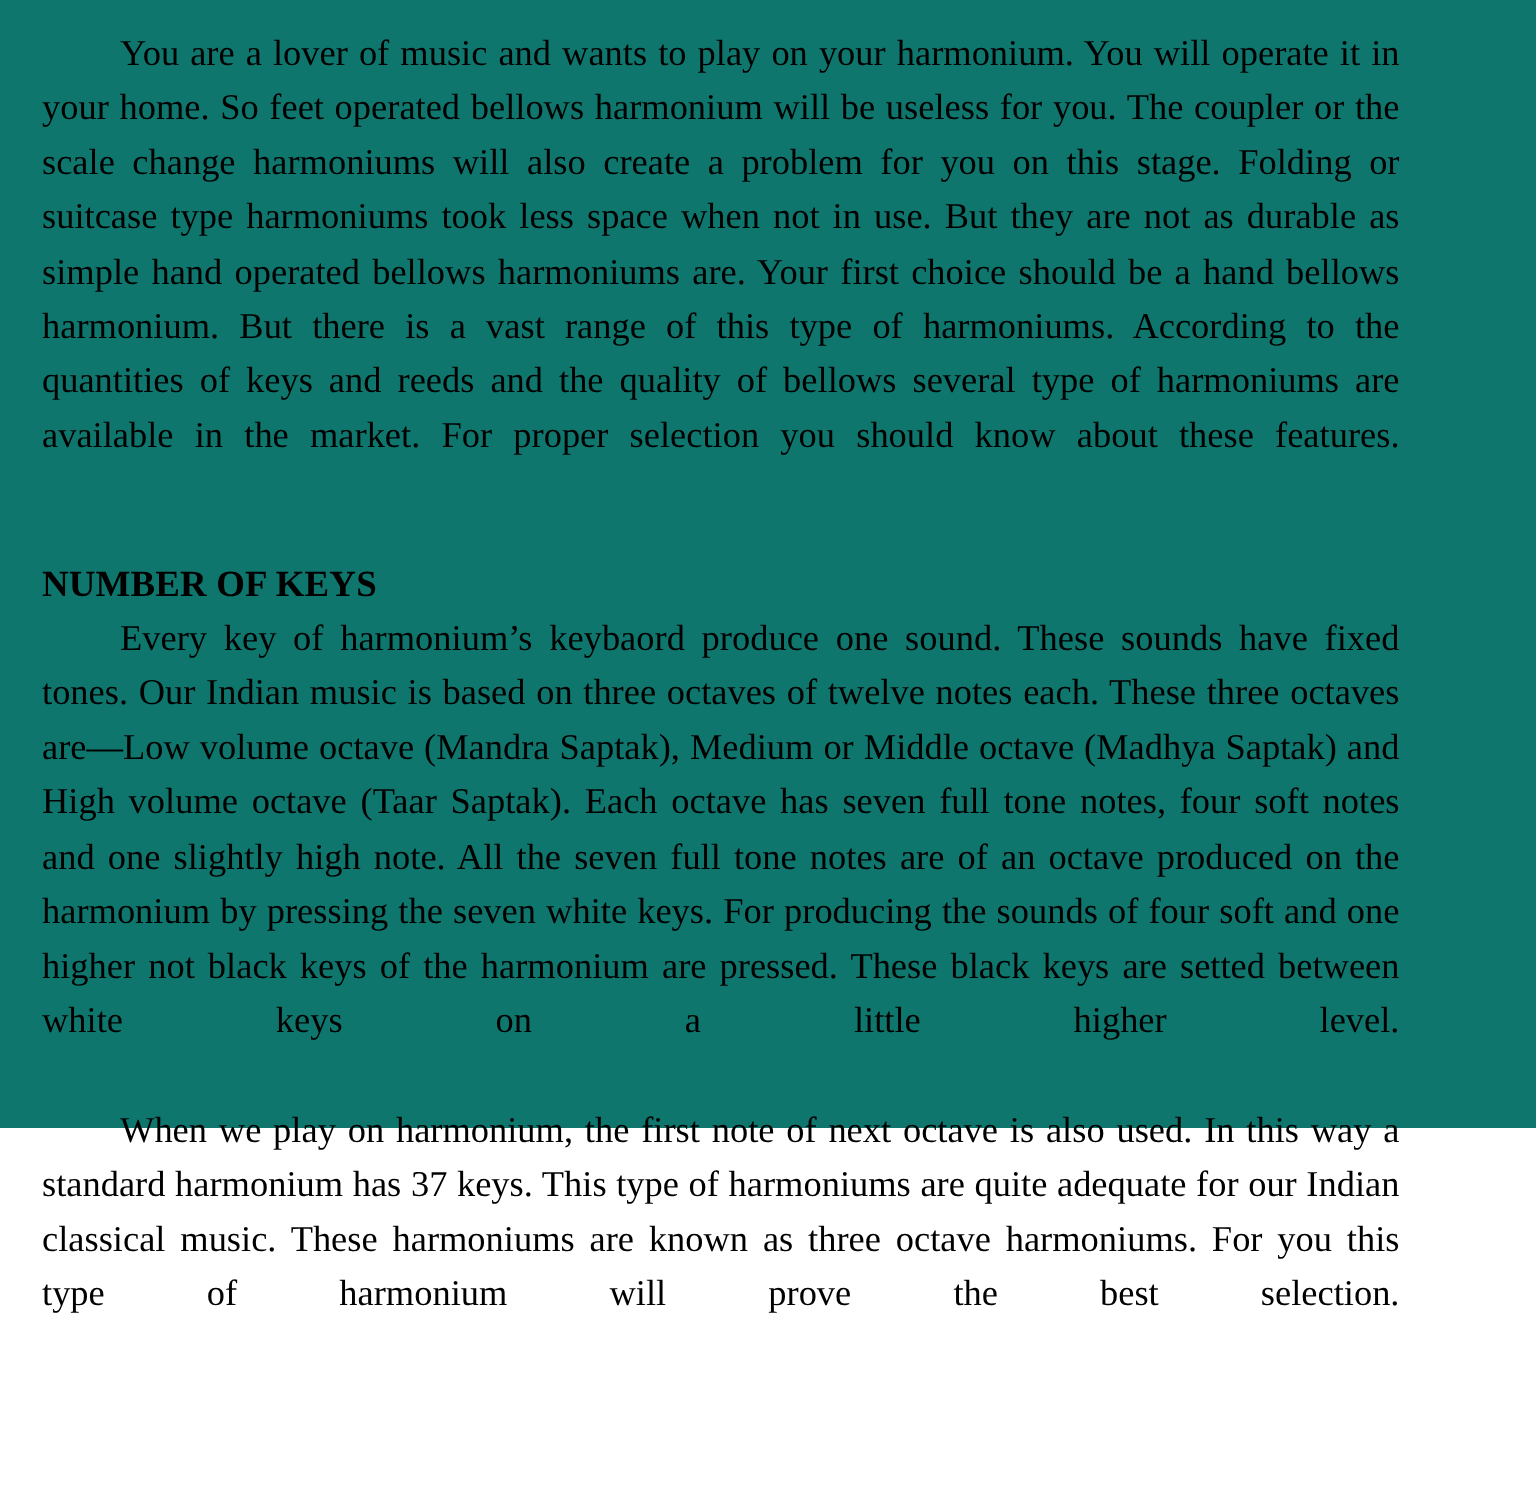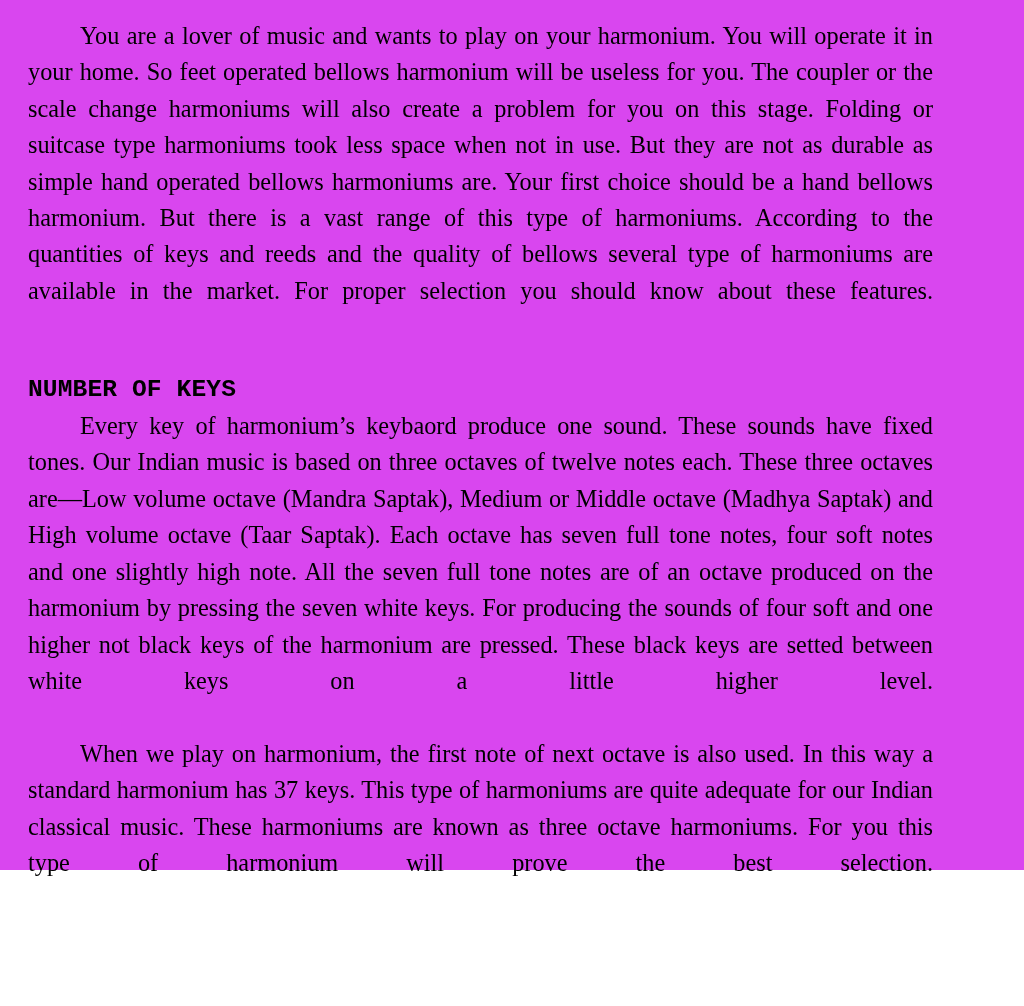--- a/index.html
+++ b/index.html
@@ -13,23 +13,23 @@
     height: 1006px;
     overflow: hidden;
     font-family: "Liberation Serif", "DejaVu Serif", serif;
     color: #000000;
     -webkit-font-smoothing: antialiased;
   }
 
   .page {
     position: relative;
     width: 1024px;
-    height: 870px;
+    height: 752px;
     box-sizing: border-box;
-    background: #d946ef;
+    background: #0f766e;
   }
 
   .text-column {
     position: absolute;
     left: 28px;
     top: 18px;
     width: 905px;
   }
 
   p.body-para {
@@ -54,21 +54,20 @@
 
   h2.section-heading {
     margin: 0;
     padding: 0;
     font-size: 24.6px;
     line-height: 36.4px;
     font-weight: bold;
     text-align: left;
     text-indent: 0;
     letter-spacing: 0.1px;
-    font-family: Liberation Mono, monospace;
   }
 
   .gap-before-heading {
     height: 26px;
   }
 
   .page-number {
     position: absolute;
     left: 0;
     right: 0;

